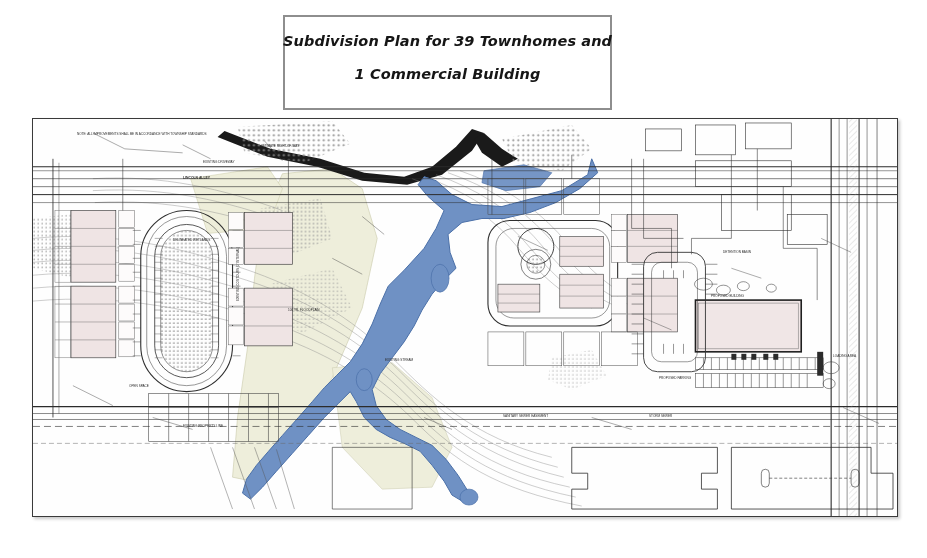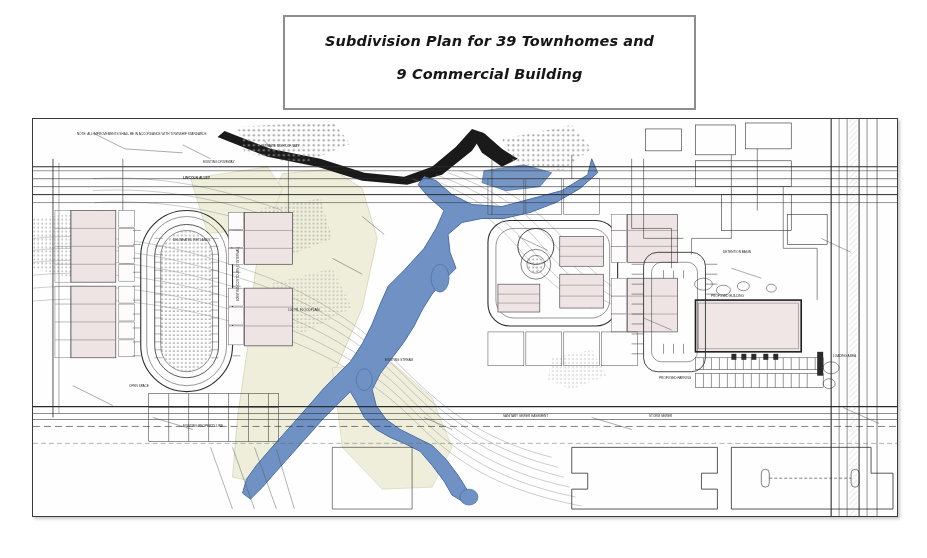--- a/index.html
+++ b/index.html
@@ -10,21 +10,21 @@
     font-family:"Liberation Sans", sans-serif;
     overflow:hidden;
     position:relative;
   }
   .page{position:absolute;inset:0;background:#fff;}
 
   
   .title-box{
     position:absolute;
     left:283px;top:15px;
-    width:413px;height:95px;
+    width:329px;height:95px;
     border:2px solid #8e8e8e;
     background:#ffffff;
     box-sizing:border-box;
     display:flex;flex-direction:column;
     align-items:center;justify-content:flex-start;
     padding-top:17px;
   }
   .title-line{
     font-family:"DejaVu Sans", sans-serif;
     font-weight:bold;font-style:italic;
@@ -77,21 +77,21 @@
   .tiny-label.b{font-weight:bold;font-size:3.4px;}
   .rot-m90{transform:rotate(-90deg);transform-origin:left center;}
 </style>
 </head>
 <body>
 
 <div class="page">
 
   <div class="title-box">
     <div class="title-line">Subdivision Plan for 39 Townhomes and</div>
-    <div class="title-line second">9 Commercial Building</div>
+    <div class="title-line second">1 Commercial Building</div>
   </div>
 
   <div class="map-frame">
     <div class="map-inner">
 
       <svg class="map-svg" viewBox="0 0 866 399" preserveAspectRatio="none">
         <defs>
           <pattern id="dots" width="5" height="5" patternUnits="userSpaceOnUse">
             <circle cx="1.4" cy="1.4" r="1.1" fill="#8d8d8d"></circle>
           </pattern>

